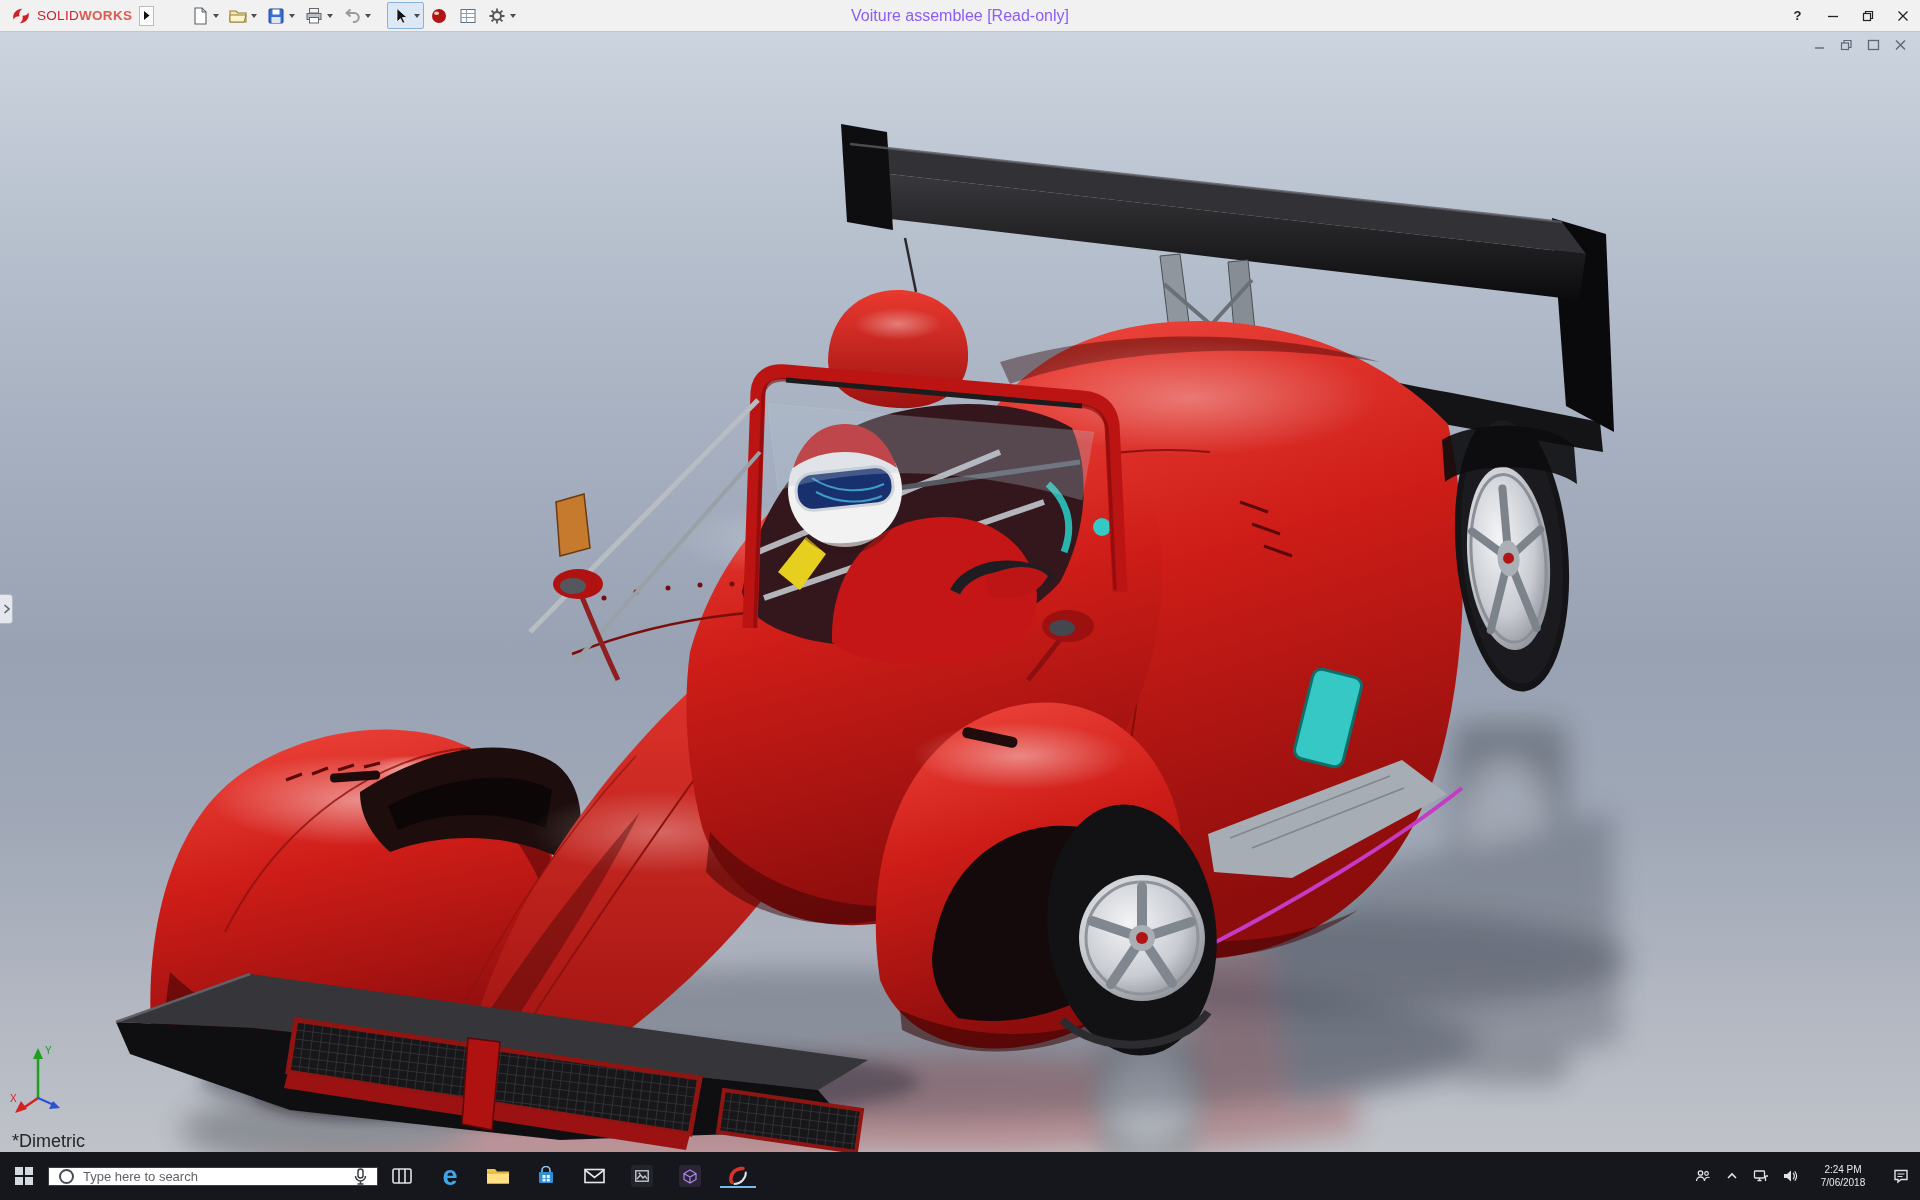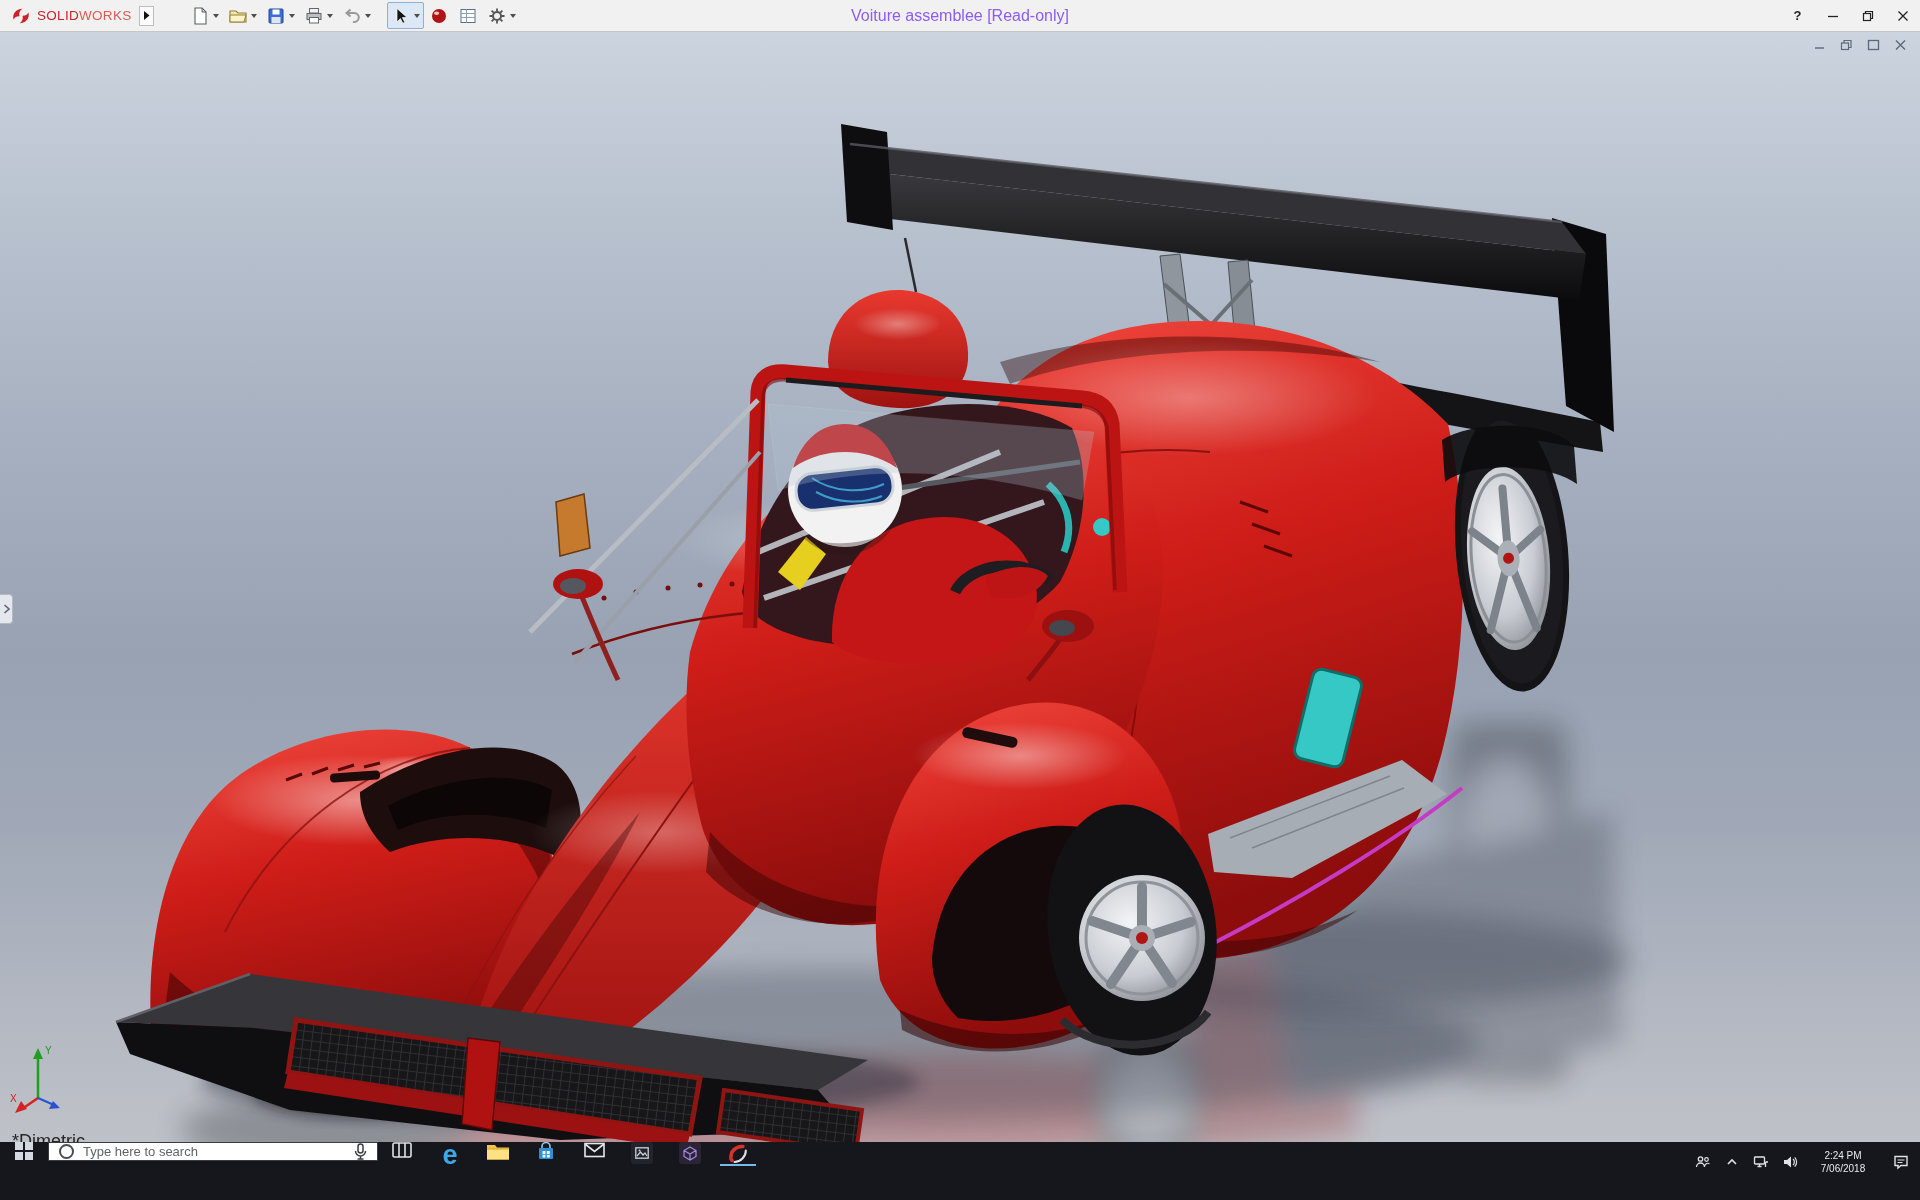--- a/index.html
+++ b/index.html
@@ -13,21 +13,21 @@
 body{font-family:"Liberation Sans","DejaVu Sans",sans-serif;background:#000}
 .screen{position:relative;width:1920px;height:1200px;background:#9aa3b2}
 
 
 .titlebar{position:absolute;top:0;left:0;right:0;height:32px;background:var(--titlebar-bg);
   display:flex;align-items:center;border-bottom:1px solid #c6c6c6;z-index:30}
 .brand{display:flex;align-items:center;gap:5px;padding:0 6px 0 10px}
 .brand-logo{width:22px;height:22px}
 .brand-text{font-size:13.5px;letter-spacing:.3px;white-space:nowrap}
 .brand-text .solid{font-weight:400;color:var(--brand-red)}
-.brand-text .works{font-weight:400;color:#dd5a52}
+.brand-text .works{font-weight:700;color:#dd5a52}
 .flyout{width:15px;height:20px;border:1px solid #bdbdbd;background:#fbfbfb;display:flex;align-items:center;justify-content:center;margin-left:2px}
 .toolbar{display:flex;align-items:center;gap:1px;margin-left:26px}
 .tool{display:flex;align-items:center;height:27px;padding:2px 3px;border:1px solid transparent;border-radius:2px;background:none}
 .tool svg{width:20px;height:20px;display:block}
 .tool.selected{background:#dce8f6;border-color:#8ab0dc}
 .caret{width:0;height:0;border-left:3.5px solid transparent;border-right:3.5px solid transparent;border-top:4px solid #4d4d4d;margin-left:3px}
 .tgap{width:10px}
 .wtitle{position:absolute;left:50%;transform:translateX(-50%);font-size:16px;color:#8b5cf6;white-space:nowrap}
 .winctl{margin-left:auto;display:flex;height:32px}
 .wbtn{width:35px;height:32px;display:flex;align-items:center;justify-content:center;background:none;border:none;color:#222;font-size:13px;font-weight:700}
@@ -38,21 +38,21 @@
   background:linear-gradient(180deg,var(--viewport-top) 0%,#b9c2cf 16%,#a6b0c0 36%,var(--viewport-mid) 55%,#a0a8b7 70%,#b2b7c1 86%,var(--viewport-bottom) 100%)}
 .car-svg{position:absolute;left:0;top:0;width:1920px;height:1128px}
 .docctl{position:absolute;top:5px;right:10px;display:flex;gap:7px;z-index:6}
 .dbtn{width:20px;height:16px;display:flex;align-items:center;justify-content:center;background:none;border:none}
 .dbtn svg{width:13px;height:12px}
 .collapse-tab{position:absolute;left:0;top:562px;width:13px;height:30px;background:#e4e8ee;border:1px solid #b4bac4;border-left:none;border-radius:0 4px 4px 0;display:flex;align-items:center;justify-content:center;z-index:6}
 .triad{position:absolute;left:8px;bottom:36px;width:84px;height:84px;z-index:5}
 .view-label{position:absolute;left:12px;bottom:8px;font-size:18px;color:#262626;z-index:5}
 
 
-.taskbar{position:absolute;bottom:0;left:0;right:0;height:58px;background:var(--taskbar-bg);display:flex;align-items:flex-start;z-index:40}
+.taskbar{position:absolute;bottom:0;left:0;right:0;height:48px;background:var(--taskbar-bg);display:flex;align-items:center;z-index:40}
 .tb{width:48px;display:flex;align-items:center;justify-content:center;background:none;border:none;position:relative}
 .winlogo{display:grid;grid-template-columns:8px 8px;grid-template-rows:8px 8px;gap:2px}
 .winlogo i{background:#d4d9df}
 .searchbox{width:330px;background:#ffffff;display:flex;align-items:center;padding:0 10px;gap:9px;border:1px solid #3a3a42}
 .cortana{width:15px;height:15px;border:2.5px solid #464d56;border-radius:50%;flex:none}
 .searchbox input{flex:1;border:none;outline:none;font-size:13px;color:#333;background:transparent;min-width:0}
 .searchbox input::placeholder{color:#5f6368}
 .micbtn{background:none;border:none;flex:none;display:flex}
 .edge-e{font-size:27px;font-weight:700;color:#3ea7e8;line-height:1}
 .tile{width:22px;height:22px;border-radius:3px;display:flex;align-items:center;justify-content:center}

